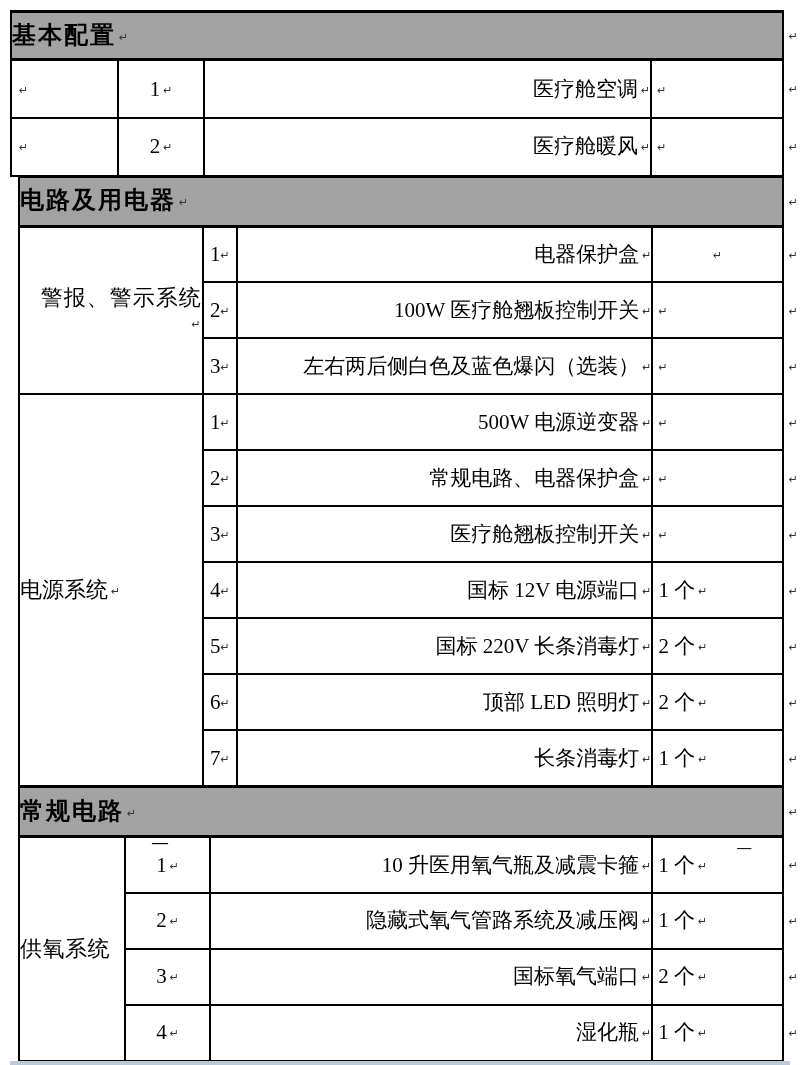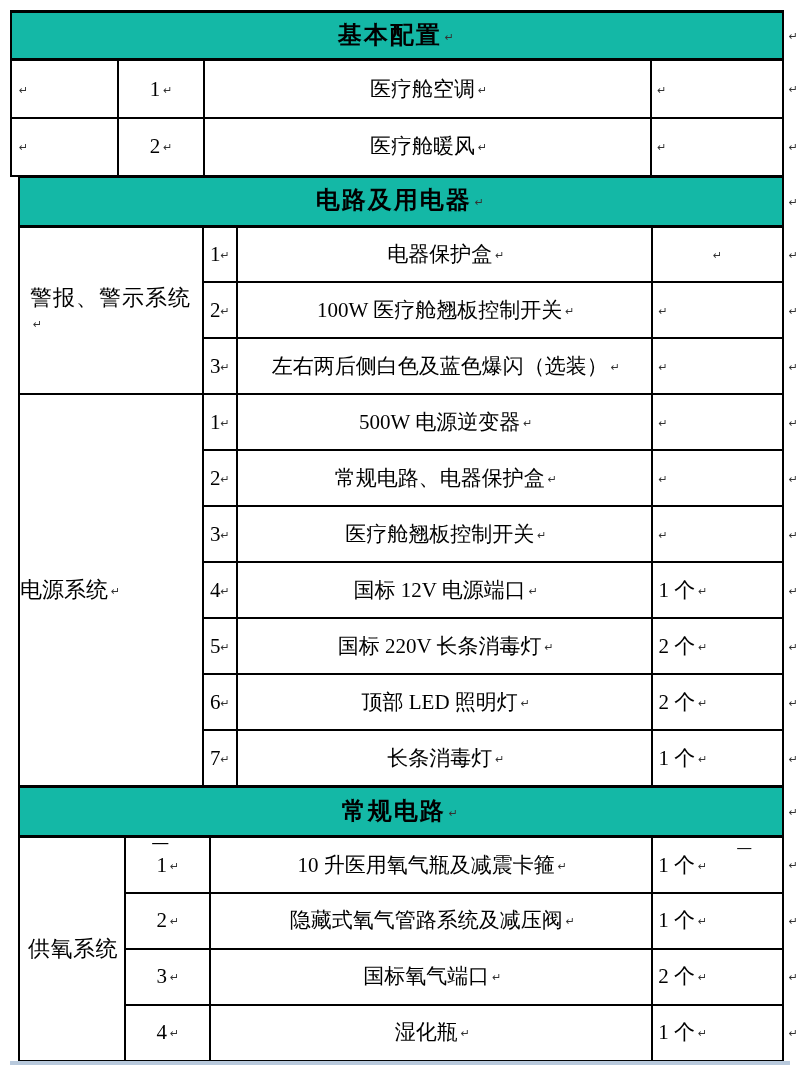--- a/index.html
+++ b/index.html
@@ -9,30 +9,30 @@
   }
   .doc{position:absolute;left:10px;top:10px;}
   table{border-collapse:collapse;table-layout:fixed;}
   table.shift{margin-top:-2px;margin-left:8px;}
   td{
     border:2px solid #000;padding:0;vertical-align:middle;
     font-size:21px;color:#000;overflow:hidden;line-height:1.15;
   }
   td.out{border:none;background:transparent;padding-left:2px;}
   td.hd{
-    background:#14b8a6;text-align:center;font-weight:bold;font-size:24px;
+    background:#a3a3a3;font-weight:bold;font-size:24px;
     border-top:3px solid #000;border-bottom:3px solid #000;letter-spacing:2px;
   }
   td.num{text-align:center;}
-  td.desc{text-align:center;padding-left:2px;}
+  td.desc{text-align:right;padding-left:2px;}
   td.qty{text-align:left;padding-left:5px;}
   td.empty{padding-left:4px;}
   td.grp{text-align:left;font-size:22px;}
-  td.grp.flushleft{text-align:left;padding-left:8px;letter-spacing:0.5px;}
-  td.grp.wide{letter-spacing:1px;text-align:left;padding-left:10px;}
+  td.grp.flushleft{text-align:left;padding-left:0;letter-spacing:0.5px;}
+  td.grp.wide{letter-spacing:1px;text-align:right;padding-left:10px;}
   td.centerpm{text-align:center;padding-left:0;}
   .pm{
     font-family:"DejaVu Sans",sans-serif;font-size:11px;color:#333;
     display:inline-block;margin-left:3px;transform:translateY(-2px);
   }
   td.hd .pm{font-weight:normal;}
   .rel{position:relative;}
   .ovl-top{position:absolute;top:-4px;left:26px;font-weight:bold;font-size:16px;}
   .ovl-right{position:absolute;top:2px;left:84px;font-weight:bold;font-size:14px;}
   .bottom-strip{

